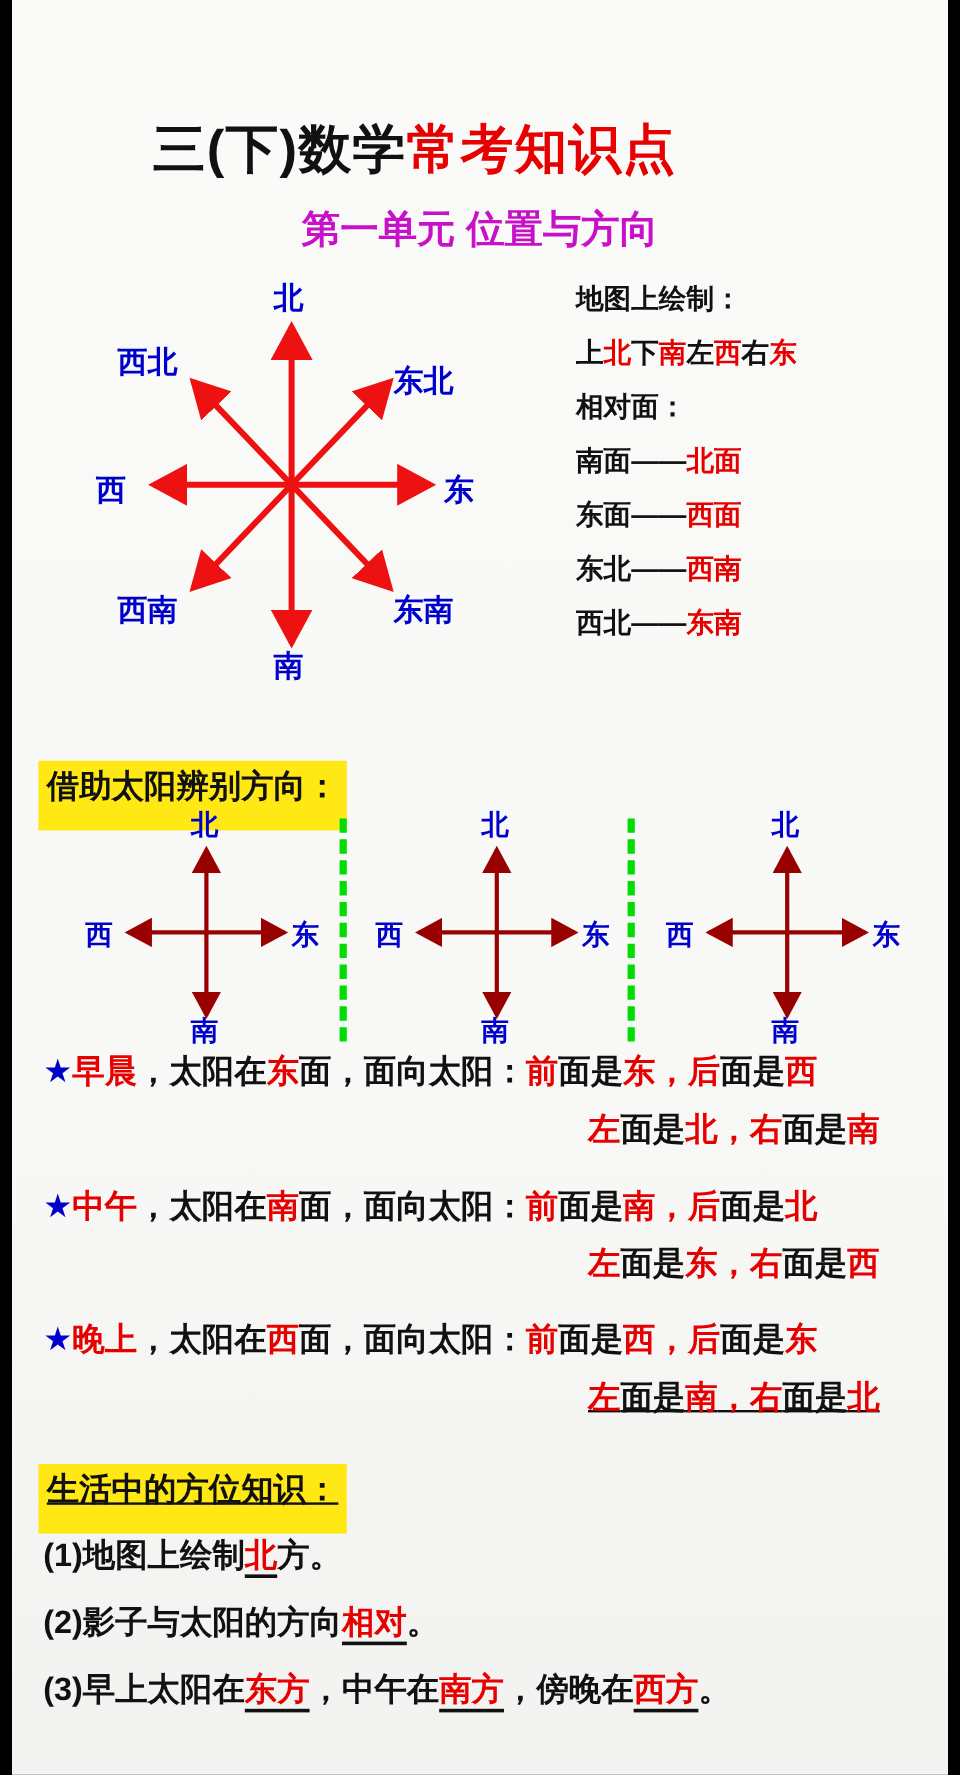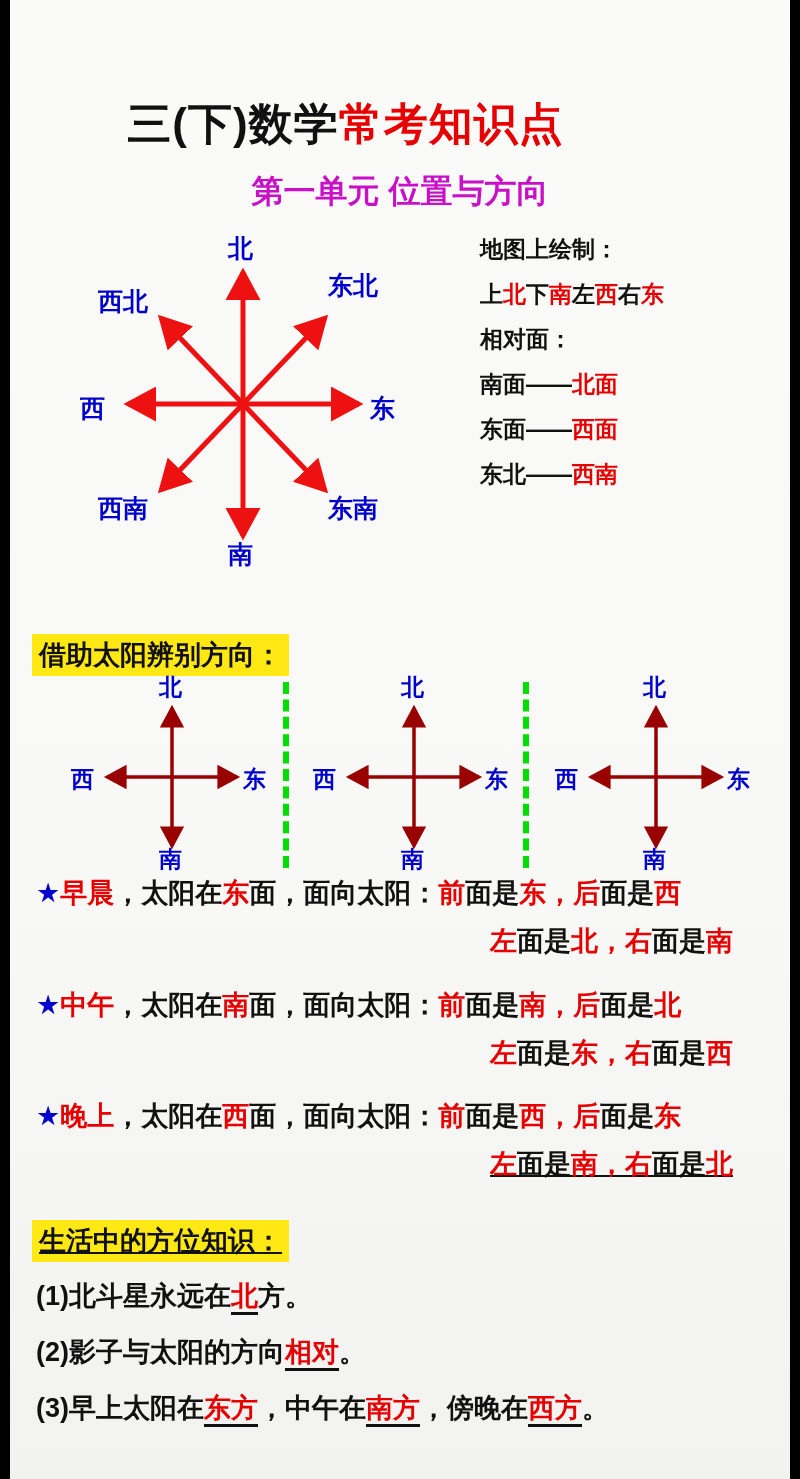--- a/index.html
+++ b/index.html
@@ -39,21 +39,21 @@
   .rcol{position:absolute;left:470px;top:238px;width:310px;}
   .rline{
     font-size:23px;font-weight:bold;color:#111;line-height:1;
     margin-bottom:22px;white-space:nowrap;
   }
   .rline .red{color:#e60000;}
 
   
   .yhead{
     position:absolute;font-size:27px;font-weight:bold;color:#111;
-    background:#ffe814;padding:3px 7px 3px 7px;white-space:nowrap;
+    background:#ffe814;padding:3px 7px 19px 7px;white-space:nowrap;
   }
 
   
   .crossbox{position:absolute;width:230px;height:195px;}
   .crossbox svg{position:absolute;left:0;top:0;}
   .xlabel{
     position:absolute;color:#0000cc;font-weight:bold;font-size:23px;
     white-space:nowrap;
   }
   .divider{
@@ -104,21 +104,21 @@
         <line x1="193" y1="164" x2="193" y2="296"></line>
         <line x1="193" y1="164" x2="78" y2="164"></line>
         <line x1="193" y1="164" x2="309" y2="164"></line>
         <line x1="193" y1="164" x2="275" y2="78"></line>
         <line x1="193" y1="164" x2="111" y2="78"></line>
         <line x1="193" y1="164" x2="275" y2="250"></line>
         <line x1="193" y1="164" x2="111" y2="250"></line>
       </g>
     </svg>
     <div class="clabel" style="left:178px;top:-8px;">北</div>
-    <div class="clabel" style="left:278px;top:29px;text-align:center;">东北</div>
+    <div class="clabel" style="left:278px;top:61px;text-align:center;">东北</div>
     <div class="clabel" style="left:320px;top:152px;">东</div>
     <div class="clabel" style="left:278px;top:252px;">东南</div>
     <div class="clabel" style="left:178px;top:298px;">南</div>
     <div class="clabel" style="left:48px;top:252px;">西南</div>
     <div class="clabel" style="left:30px;top:152px;">西</div>
     <div class="clabel" style="left:48px;top:45px;">西北</div>
   </div>
 
   <div class="rcol">
     <div class="rline">地图上绘制：</div>
@@ -127,20 +127,23 @@
     </div>
     <div class="rline">相对面：</div>
     <div class="rline">
       <span>南面——</span><span class="red">北面</span>
     </div>
     <div class="rline">
       <span>东面——</span><span class="red">西面</span>
     </div>
     <div class="rline">
       <span>东北——</span><span class="red">西南</span>
+    </div>
+    <div class="rline">
+      <span>西北——</span><span class="red">东南</span>
     </div>
   </div>
 
   <div class="yhead" style="left:22px;top:634px;">借助太阳辨别方向：</div>
 
   <div class="crossbox" style="left:45px;top:680px;">
     <svg width="230" height="195" viewBox="0 0 230 195">
       <defs>
         <marker id="ah2" markerWidth="7" markerHeight="7" refX="5.6" refY="3.5" orient="auto">
           <path d="M0,0 L6.5,3.5 L0,7 z" fill="#990000"></path>
@@ -216,21 +219,21 @@
       <span class="star">★</span><span class="red">晚上</span><span>，太阳在</span><span class="red">西</span><span>面，面向太阳：</span><span class="red">前</span><span>面是</span><span class="red">西</span><span class="red">，</span><span class="red">后</span><span>面是</span><span class="red">东</span>
     </div>
     <div class="ln2" style="left:480px;top:48px;text-decoration:underline;">
       <span class="red">左</span><span>面是</span><span class="red">南</span><span class="red">，</span><span class="red">右</span><span>面是</span><span class="red">北</span>
     </div>
   </div>
 
   <div class="yhead" style="left:22px;top:1220px;text-decoration:underline;">生活中的方位知识：</div>
 
   <div class="bitem" style="top:1283px;">
-    <span>(1)</span><span>北斗星永远在</span><span class="red u">北</span><span>方。</span>
+    <span>(1)</span><span>地图上绘制</span><span class="red u">北</span><span>方。</span>
   </div>
 
   <div class="bitem" style="top:1339px;">
     <span>(2)</span><span>影子与太阳的方向</span><span class="red u">相对</span><span>。</span>
   </div>
 
   <div class="bitem" style="top:1395px;">
     <span>(3)</span><span>早上太阳在</span><span class="red u">东方</span><span>，中午在</span><span class="red u">南方</span><span>，傍晚在</span><span class="red u">西方</span><span>。</span>
   </div>
 

